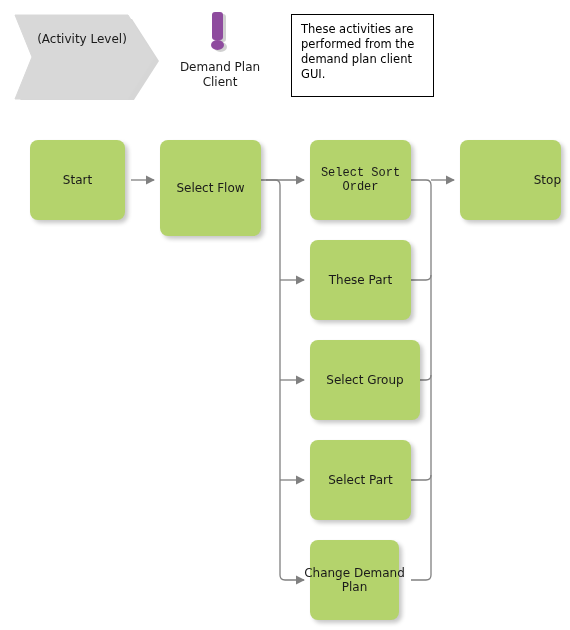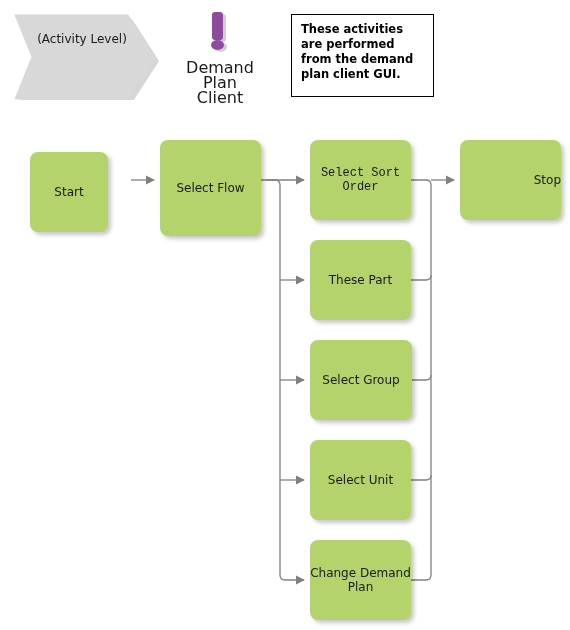--- a/index.html
+++ b/index.html
@@ -81,39 +81,38 @@
     top: 0;
     width: 100px;
     height: 46px;
   }
   .actor .actor-label {
     position: absolute;
     left: 0;
     top: 52px;
     width: 100px;
     text-align: center;
-    font-size: 16px;
+    font-size: 12px;
     line-height: 15px;
     color: #1a1a1a;
   }
   .note {
     position: absolute;
     left: 291px;
     top: 14px;
     width: 143px;
     height: 83px;
     box-sizing: border-box;
     border: 1px solid #000000;
     background: #ffffff;
     padding: 7px 9px 0 9px;
     font-size: 11.5px;
     line-height: 15px;
     color: #000000;
     text-align: left;
-    font-weight: bold;
   }
 </style>
 </head>
 <body>
 
 <div id="canvas">
 
   <div class="pool" style="left:10px; top:10px;">
     <svg class="shape" viewBox="0 0 150 90">
       <g>
@@ -160,21 +159,21 @@
       <path d="M 280 480 L 304 480" marker-end="url(#arrow)"></path>
 
       <path d="M 411 180 L 426 180 Q 431 180 431 185 L 431 575 Q 431 580 426 580 L 411 580"></path>
       <path d="M 411 280 L 426 280 Q 431 280 431 275"></path>
       <path d="M 411 380 L 426 380 Q 431 380 431 375"></path>
       <path d="M 411 480 L 426 480 Q 431 480 431 475"></path>
       <path d="M 431 180 L 454 180" marker-end="url(#arrow)"></path>
     </g>
   </svg>
 
-  <div class="node process" style="left:30px; top:140px; width:78px; height:80px;margin-top:12px;">
+  <div class="node process" style="left:30px; top:140px; width:95px; height:80px;">
     <div class="lbl">
       <div>Start</div>
     </div>
   </div>
 
   <div class="node process" style="left:160px; top:140px; width:101px; height:96px;">
     <div class="lbl">
       <div>Select Flow</div>
     </div>
   </div>
@@ -185,33 +184,33 @@
       <div>Order</div>
     </div>
   </div>
 
   <div class="node process" style="left:310px; top:240px; width:101px; height:80px;">
     <div class="lbl">
       <div>These Part</div>
     </div>
   </div>
 
-  <div class="node process" style="left:310px; top:340px; width:102px; height:80px;">
+  <div class="node process" style="left:310px; top:340px; width:110px; height:80px;">
     <div class="lbl">
       <div>Select Group</div>
     </div>
   </div>
 
   <div class="node process" style="left:310px; top:440px; width:101px; height:80px;">
     <div class="lbl">
-      <div>Select Unit</div>
-    </div>
-  </div>
-
-  <div class="node process" style="left:310px; top:540px; width:101px; height:80px;">
+      <div>Select Part</div>
+    </div>
+  </div>
+
+  <div class="node process" style="left:310px; top:540px; width:89px; height:80px;">
     <div class="lbl">
       <div>Change Demand</div>
       <div>Plan</div>
     </div>
   </div>
 
   <div class="node process" style="left:460px; top:140px; width:101px; height:80px;justify-content:flex-end;">
     <div class="lbl">
       <div>Stop</div>
     </div>

